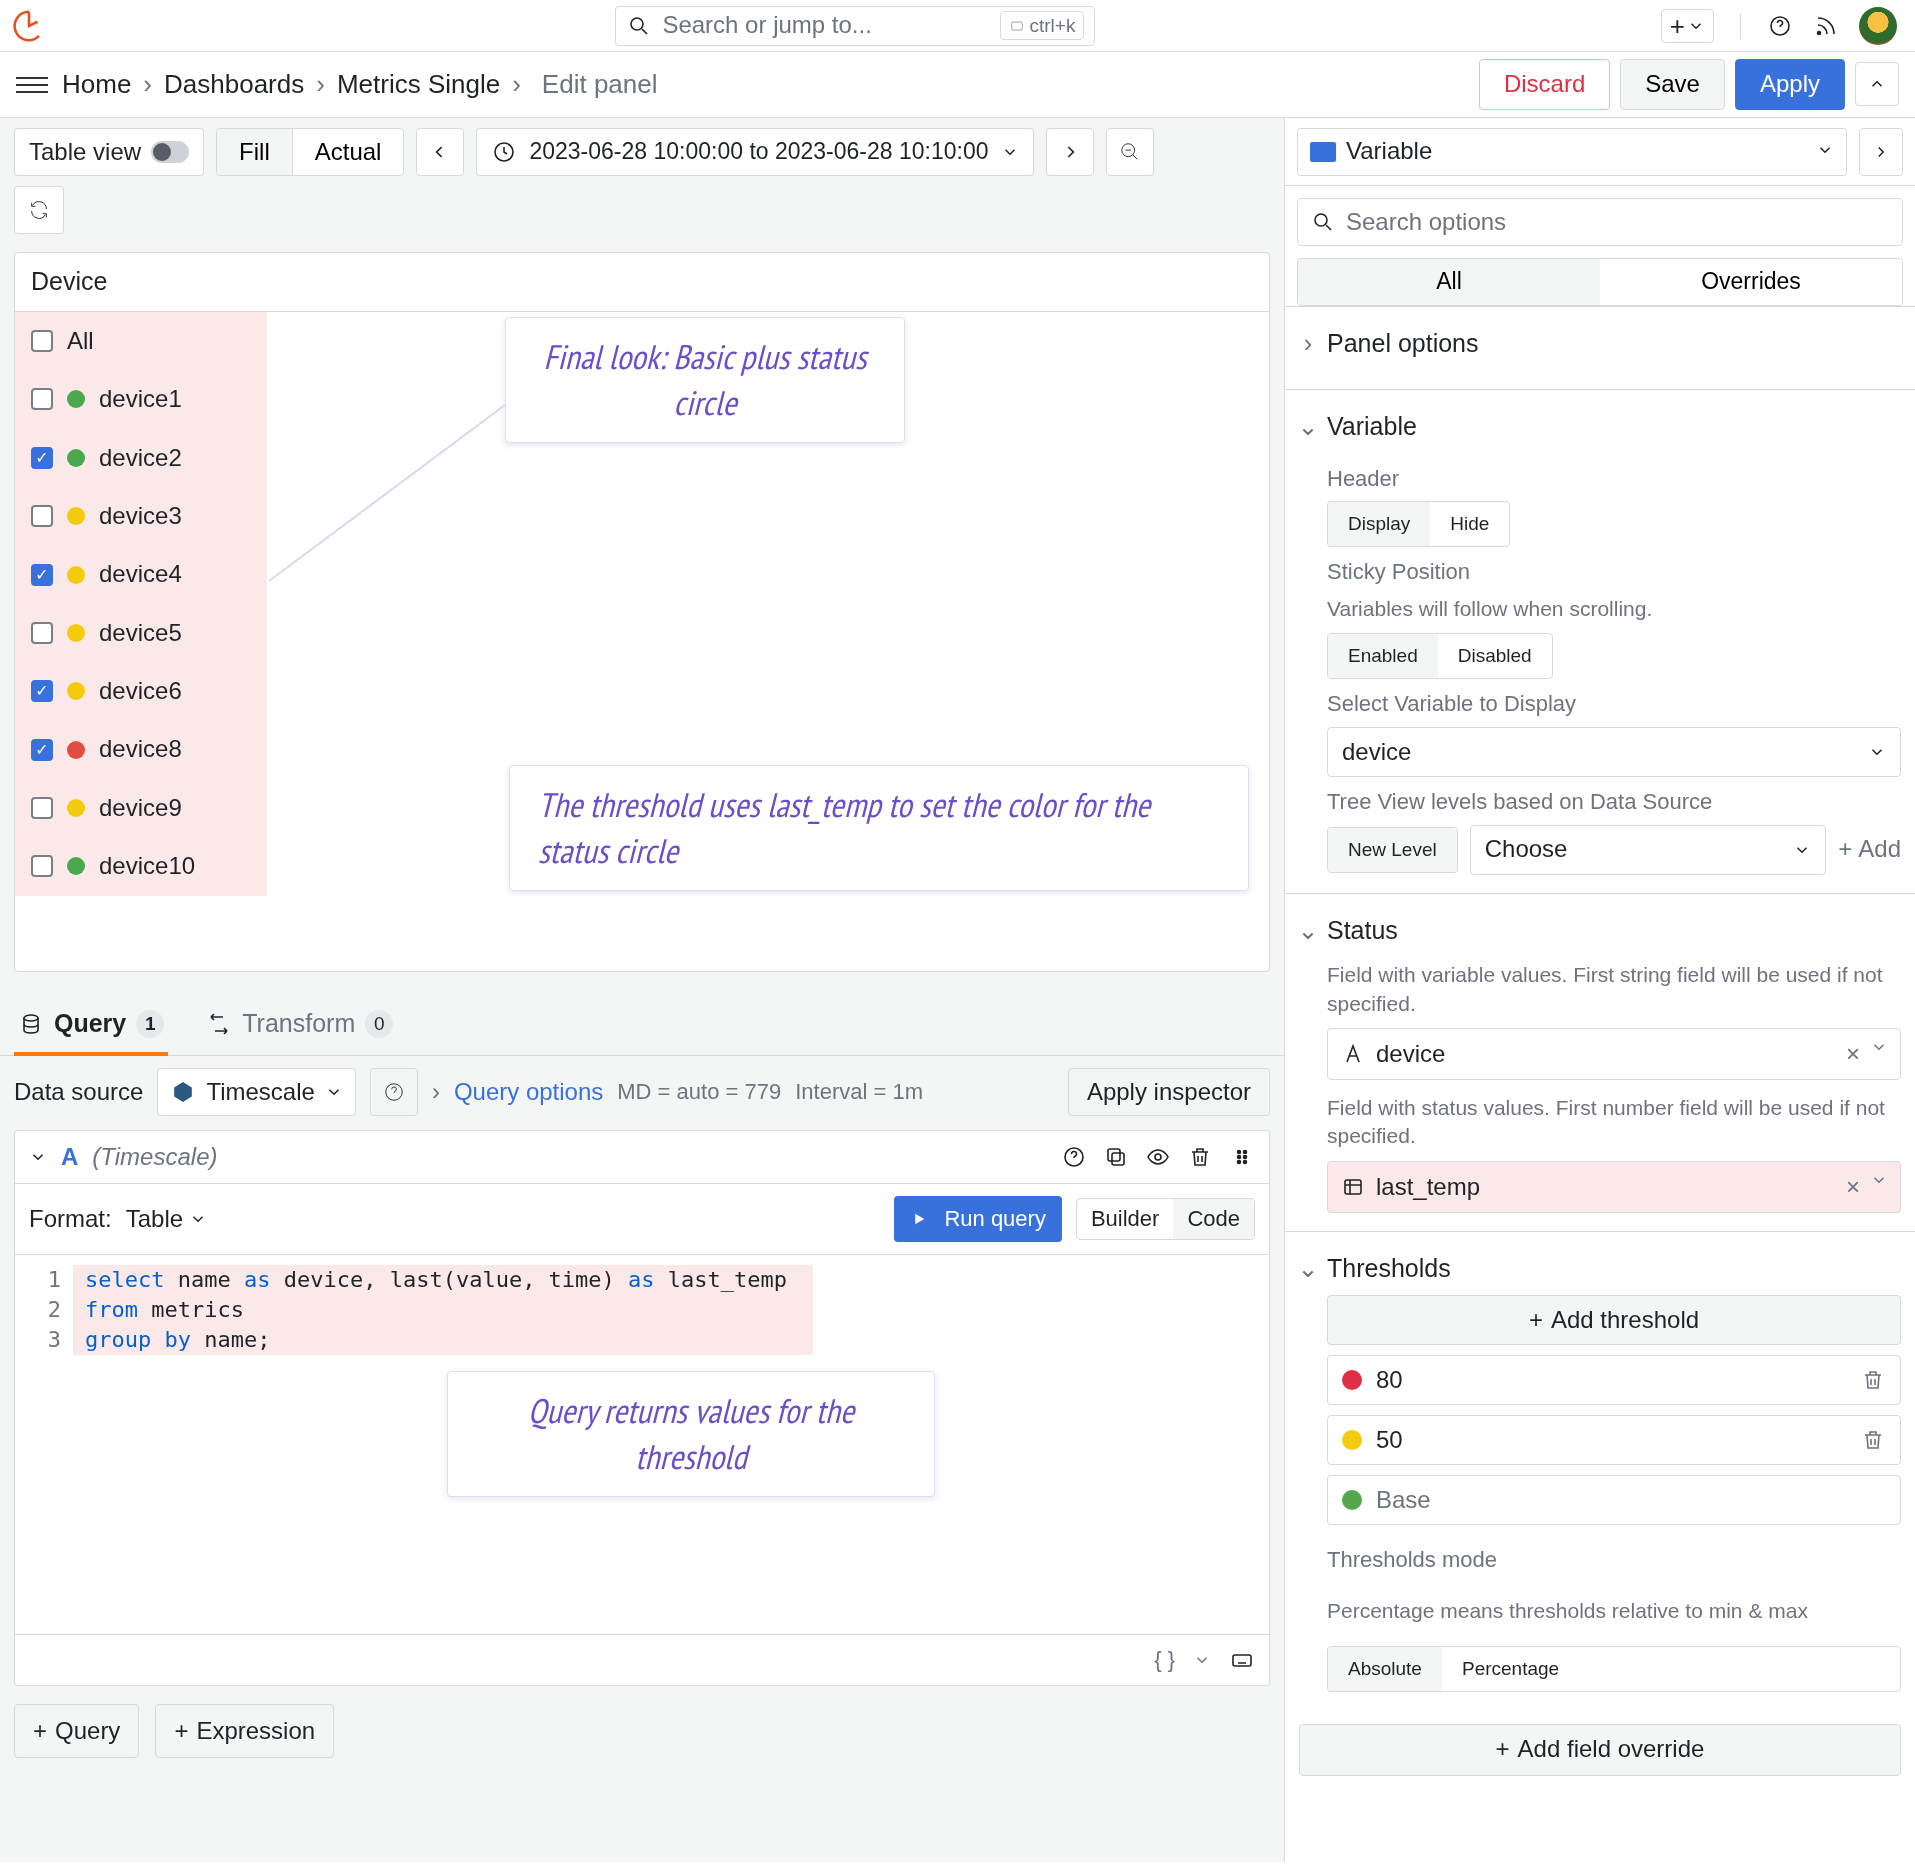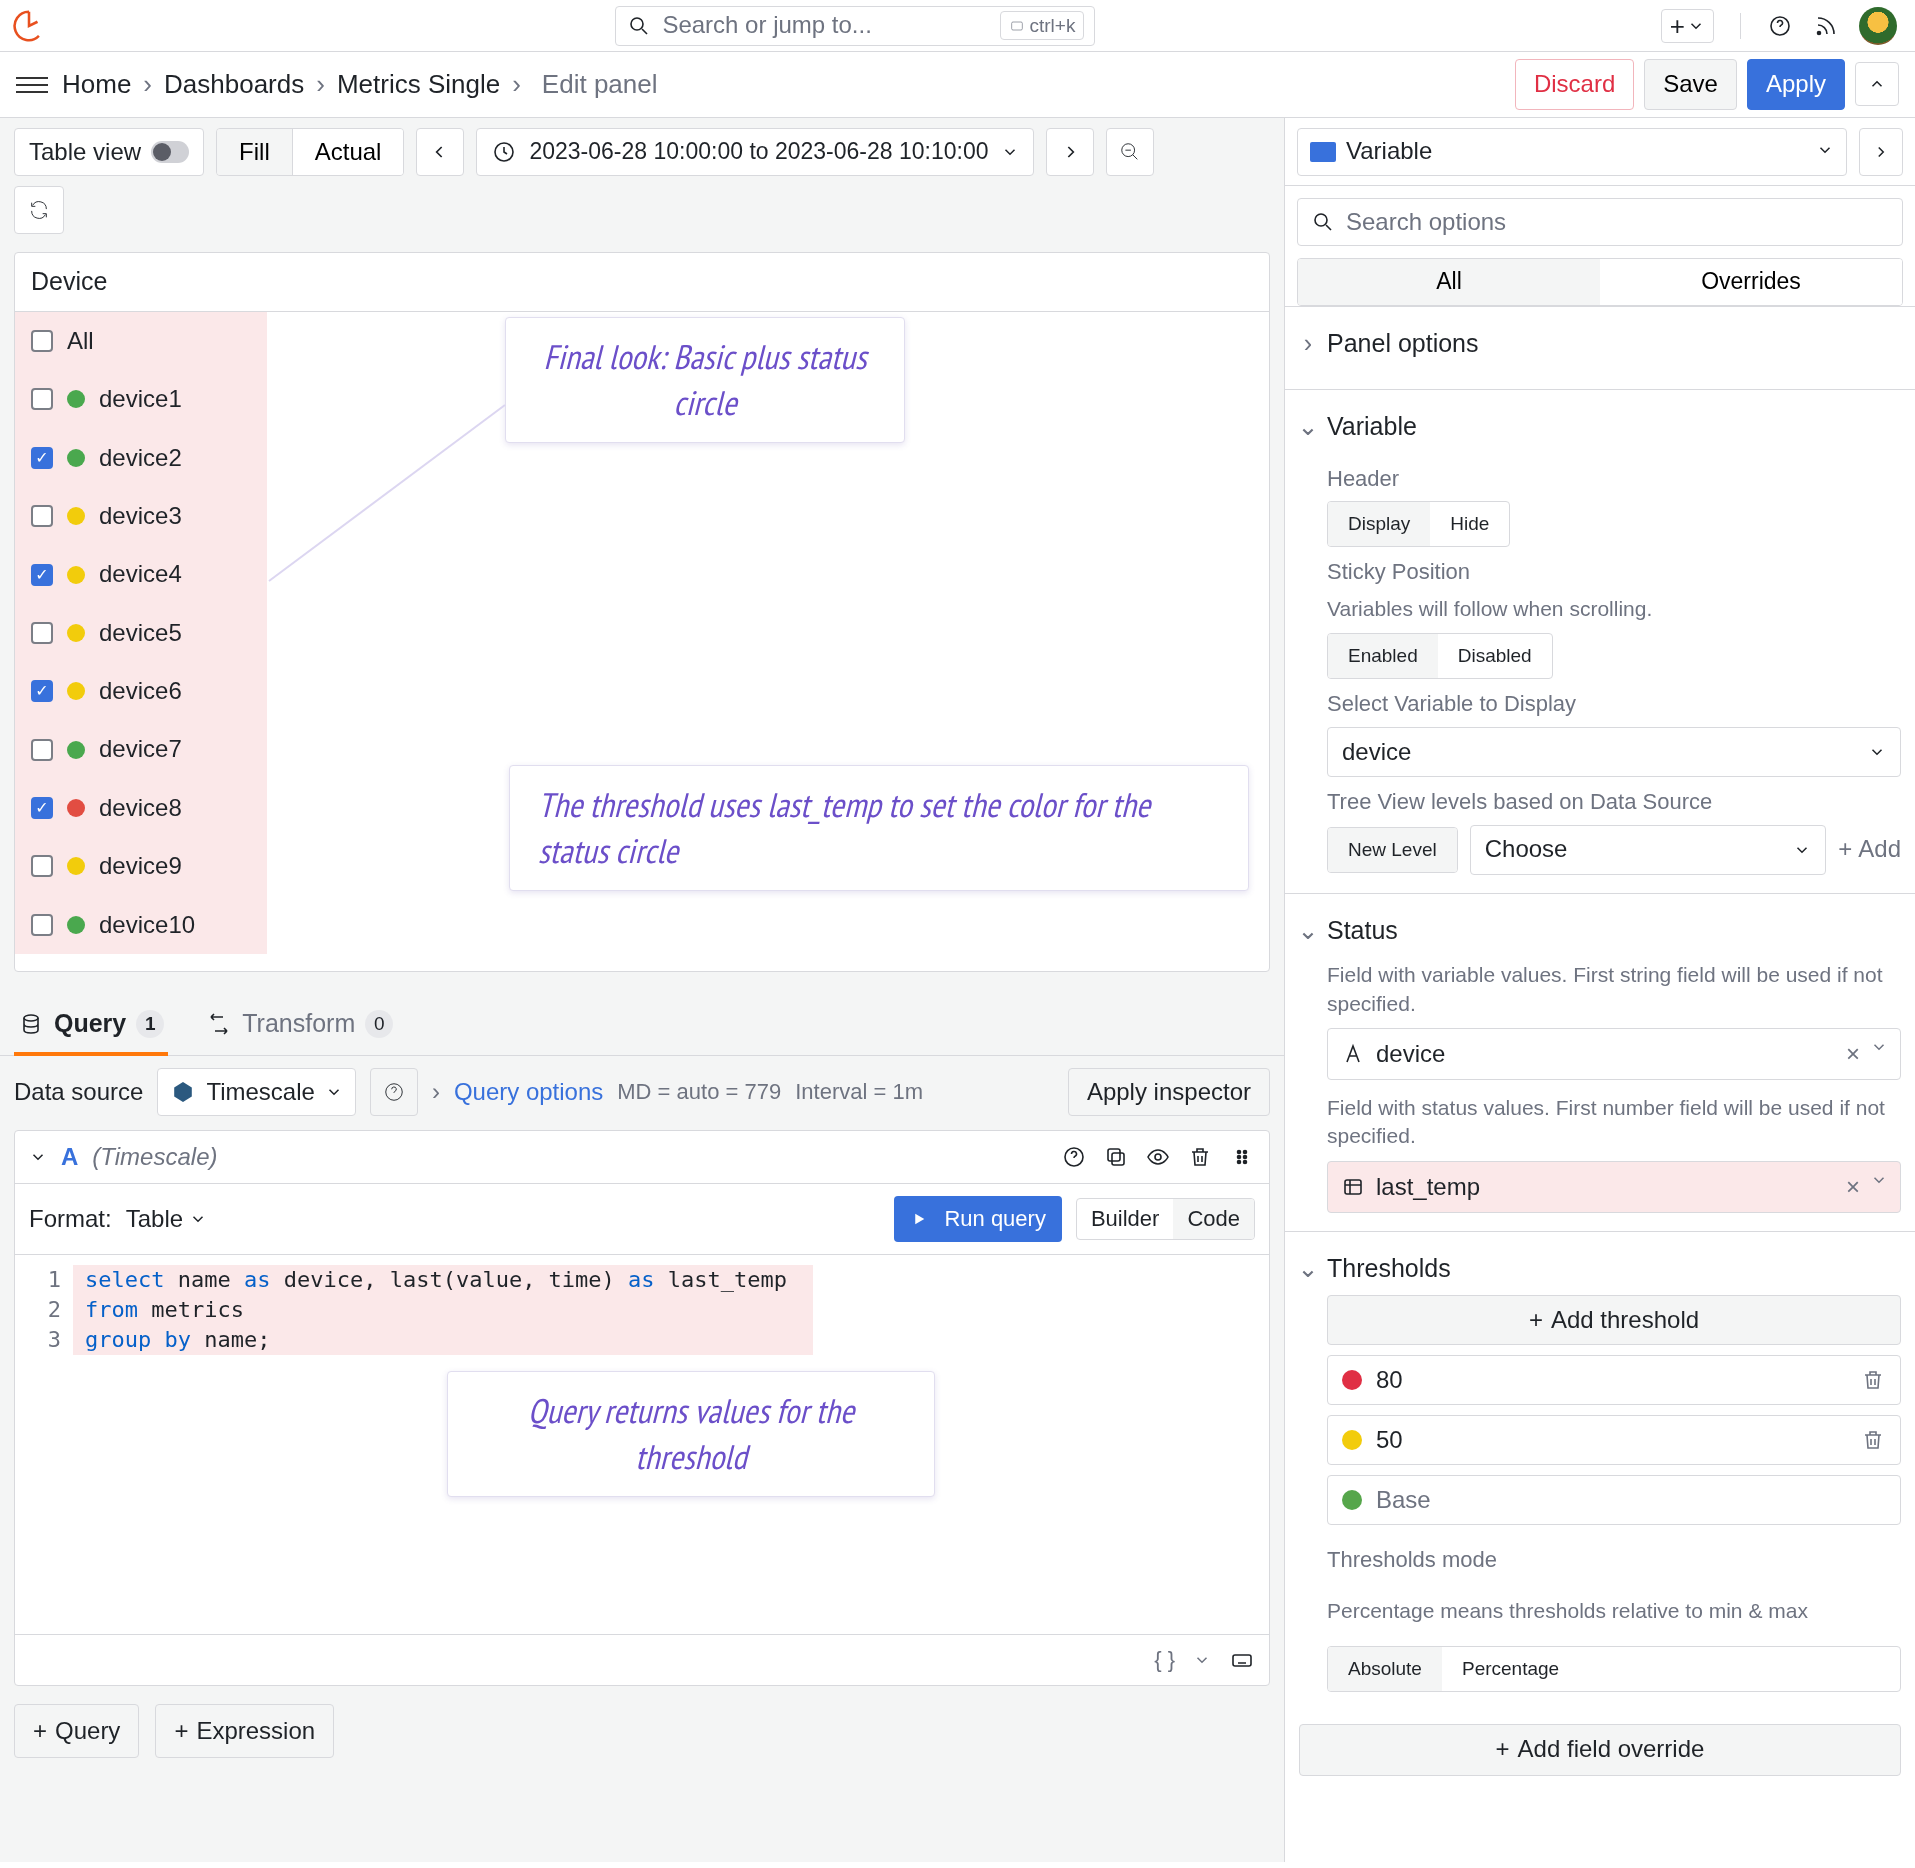--- a/index.html
+++ b/index.html
@@ -37,21 +37,21 @@
   .avatar{width:38px;height:38px;border-radius:50%;background:radial-gradient(circle at 50% 40%,#f7c042 0 35%,#2f6b2c 36% 70%,#7b5b2b 71% 100%);}
 
   
   .crumbbar{height:66px;display:flex;align-items:center;padding:0 16px 0 16px;border-bottom:1px solid var(--border);gap:14px;}
   .hamburger{width:32px;height:32px;display:flex;flex-direction:column;justify-content:center;gap:5px;}
   .hamburger span{height:2px;background:#333;display:block;}
   .crumbs{display:flex;align-items:center;gap:12px;font-size:26px;}
   .crumbs .sep{color:var(--text-muted);}
   .crumbs .muted{color:var(--text-muted);margin-left:9px;}
   .btnbar{margin-left:auto;display:flex;align-items:center;gap:10px;}
-  .btn{border:1px solid var(--border);background:#fff;padding:8px 18px;border-radius:4px;cursor:pointer;font-size:24px;}
+  .btn{border:1px solid var(--border);background:#fff;padding:8px 24px;border-radius:4px;cursor:pointer;font-size:24px;}
   .btn-gray{background:var(--bg-sub);}
   .btn-red-outline{border-color:#f2b5bc;color:var(--red);background:#fff;}
   .btn-blue{background:var(--blue);color:#fff;border-color:var(--blue);}
   .caret-box{width:44px;height:44px;display:flex;align-items:center;justify-content:center;border:1px solid var(--border);border-radius:4px;}
 
   
   .main{display:flex;height:1744px;}
   .left{flex:1 1 auto;display:flex;flex-direction:column;background:var(--bg-sub);border-right:1px solid var(--border);min-width:0;}
   .right{flex:0 0 630px;display:flex;flex-direction:column;background:#fff;overflow:hidden;}
 
@@ -314,25 +314,20 @@
             <span class="chk"></span>
             <span class="dot yellow"></span>
             <span>device5</span>
           </div>
           <div class="device-row">
             <span class="chk checked">✓</span>
             <span class="dot yellow"></span>
             <span>device6</span>
           </div>
           <div class="device-row">
-            <span class="chk"></span>
-            <span class="dot green"></span>
-            <span>device7</span>
-          </div>
-          <div class="device-row">
             <span class="chk checked">✓</span>
             <span class="dot red"></span>
             <span>device8</span>
           </div>
           <div class="device-row">
             <span class="chk"></span>
             <span class="dot yellow"></span>
             <span>device9</span>
           </div>
           <div class="device-row">

